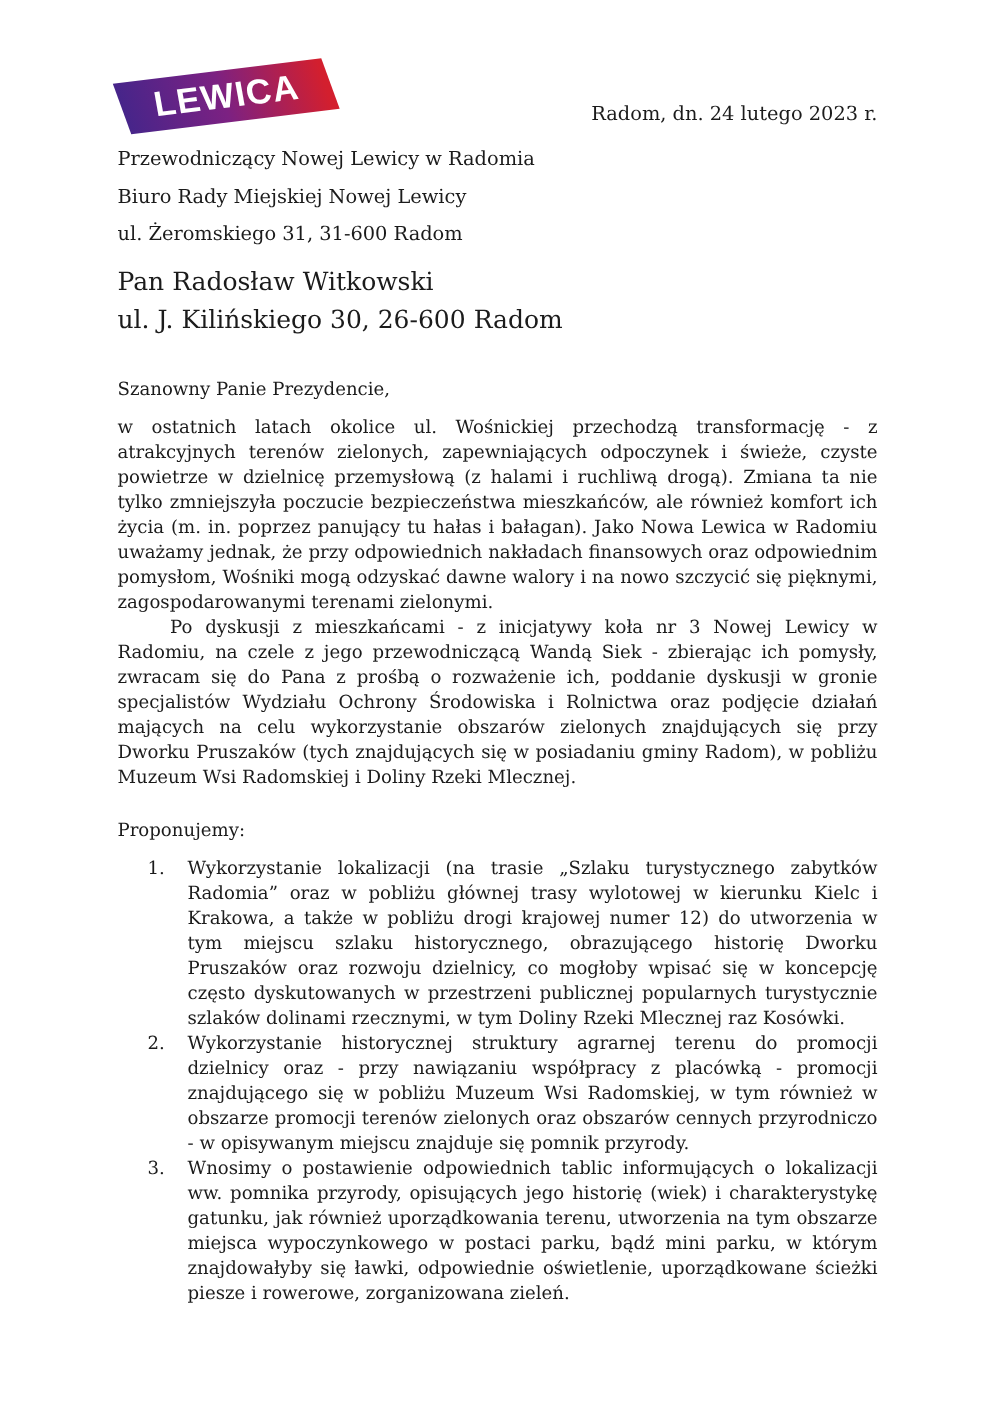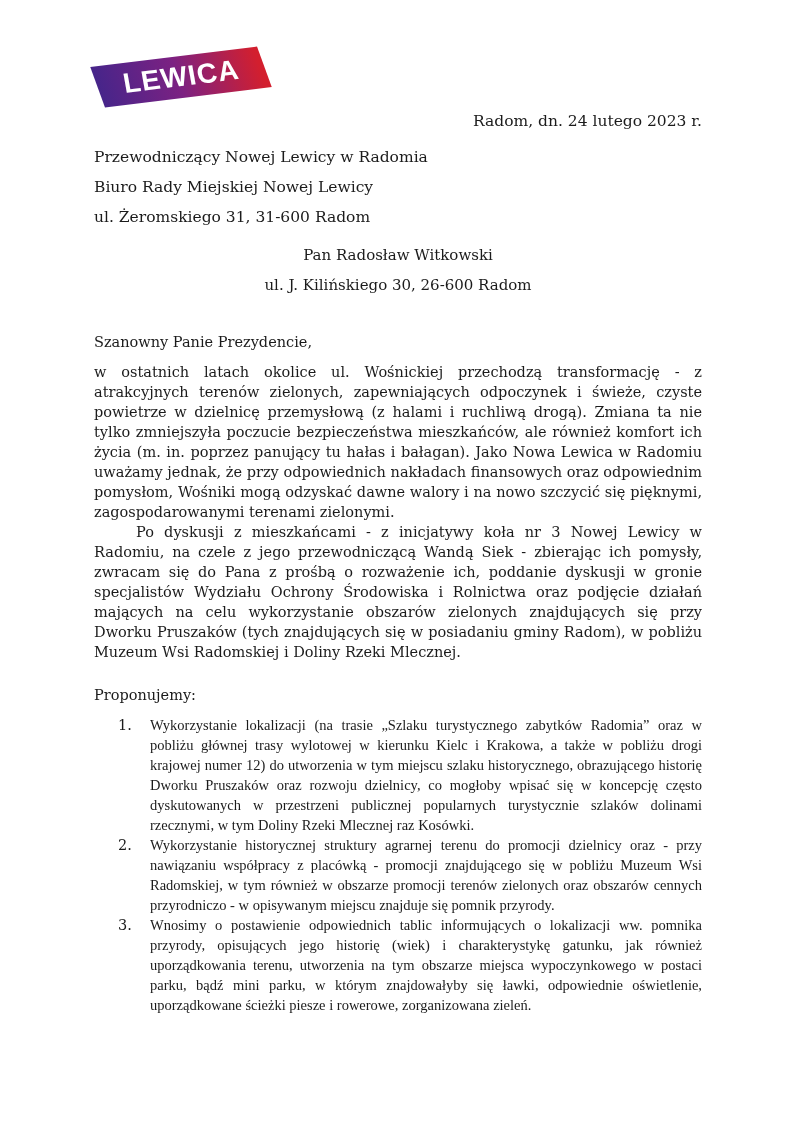--- a/index.html
+++ b/index.html
@@ -37,34 +37,34 @@
     font-family: "Liberation Sans", sans-serif;
     font-weight: 900;
     font-size: 28px;
     letter-spacing: 1px;
     color: #ffffff;
     line-height: 1;
   }
 
   
   .date-line {
-    padding-top: 111px;
+    padding-top: 81px;
     text-align: right;
     font-size: 15.5px;
     line-height: 21px;
   }
   .sender {
     margin-top: 10px;
     font-size: 15.5px;
     line-height: 30px;
   }
   .recipient {
     margin-top: 8px;
-    text-align: center;
-    font-size: 15px;
+    text-align: left;
+    font-size: 20px;
     line-height: 30px;
   }
 
   
   .salutation {
     margin-top: 32px;
     font-size: 14.5px;
     line-height: 20px;
   }
   .para {
@@ -90,21 +90,20 @@
   }
   .pitem { display: flex; }
   .pnum {
     flex: none;
     width: 32px;
     margin-left: 24px;
   }
   .ptext {
     flex: 1;
     text-align: justify;
-    font-family: Liberation Serif, serif;
   }
 </style>
 </head>
 <body>
 
 <div class="page">
 
   <div class="logo-banner">
     <span class="logo-text">LEWICA</span>
   </div>

